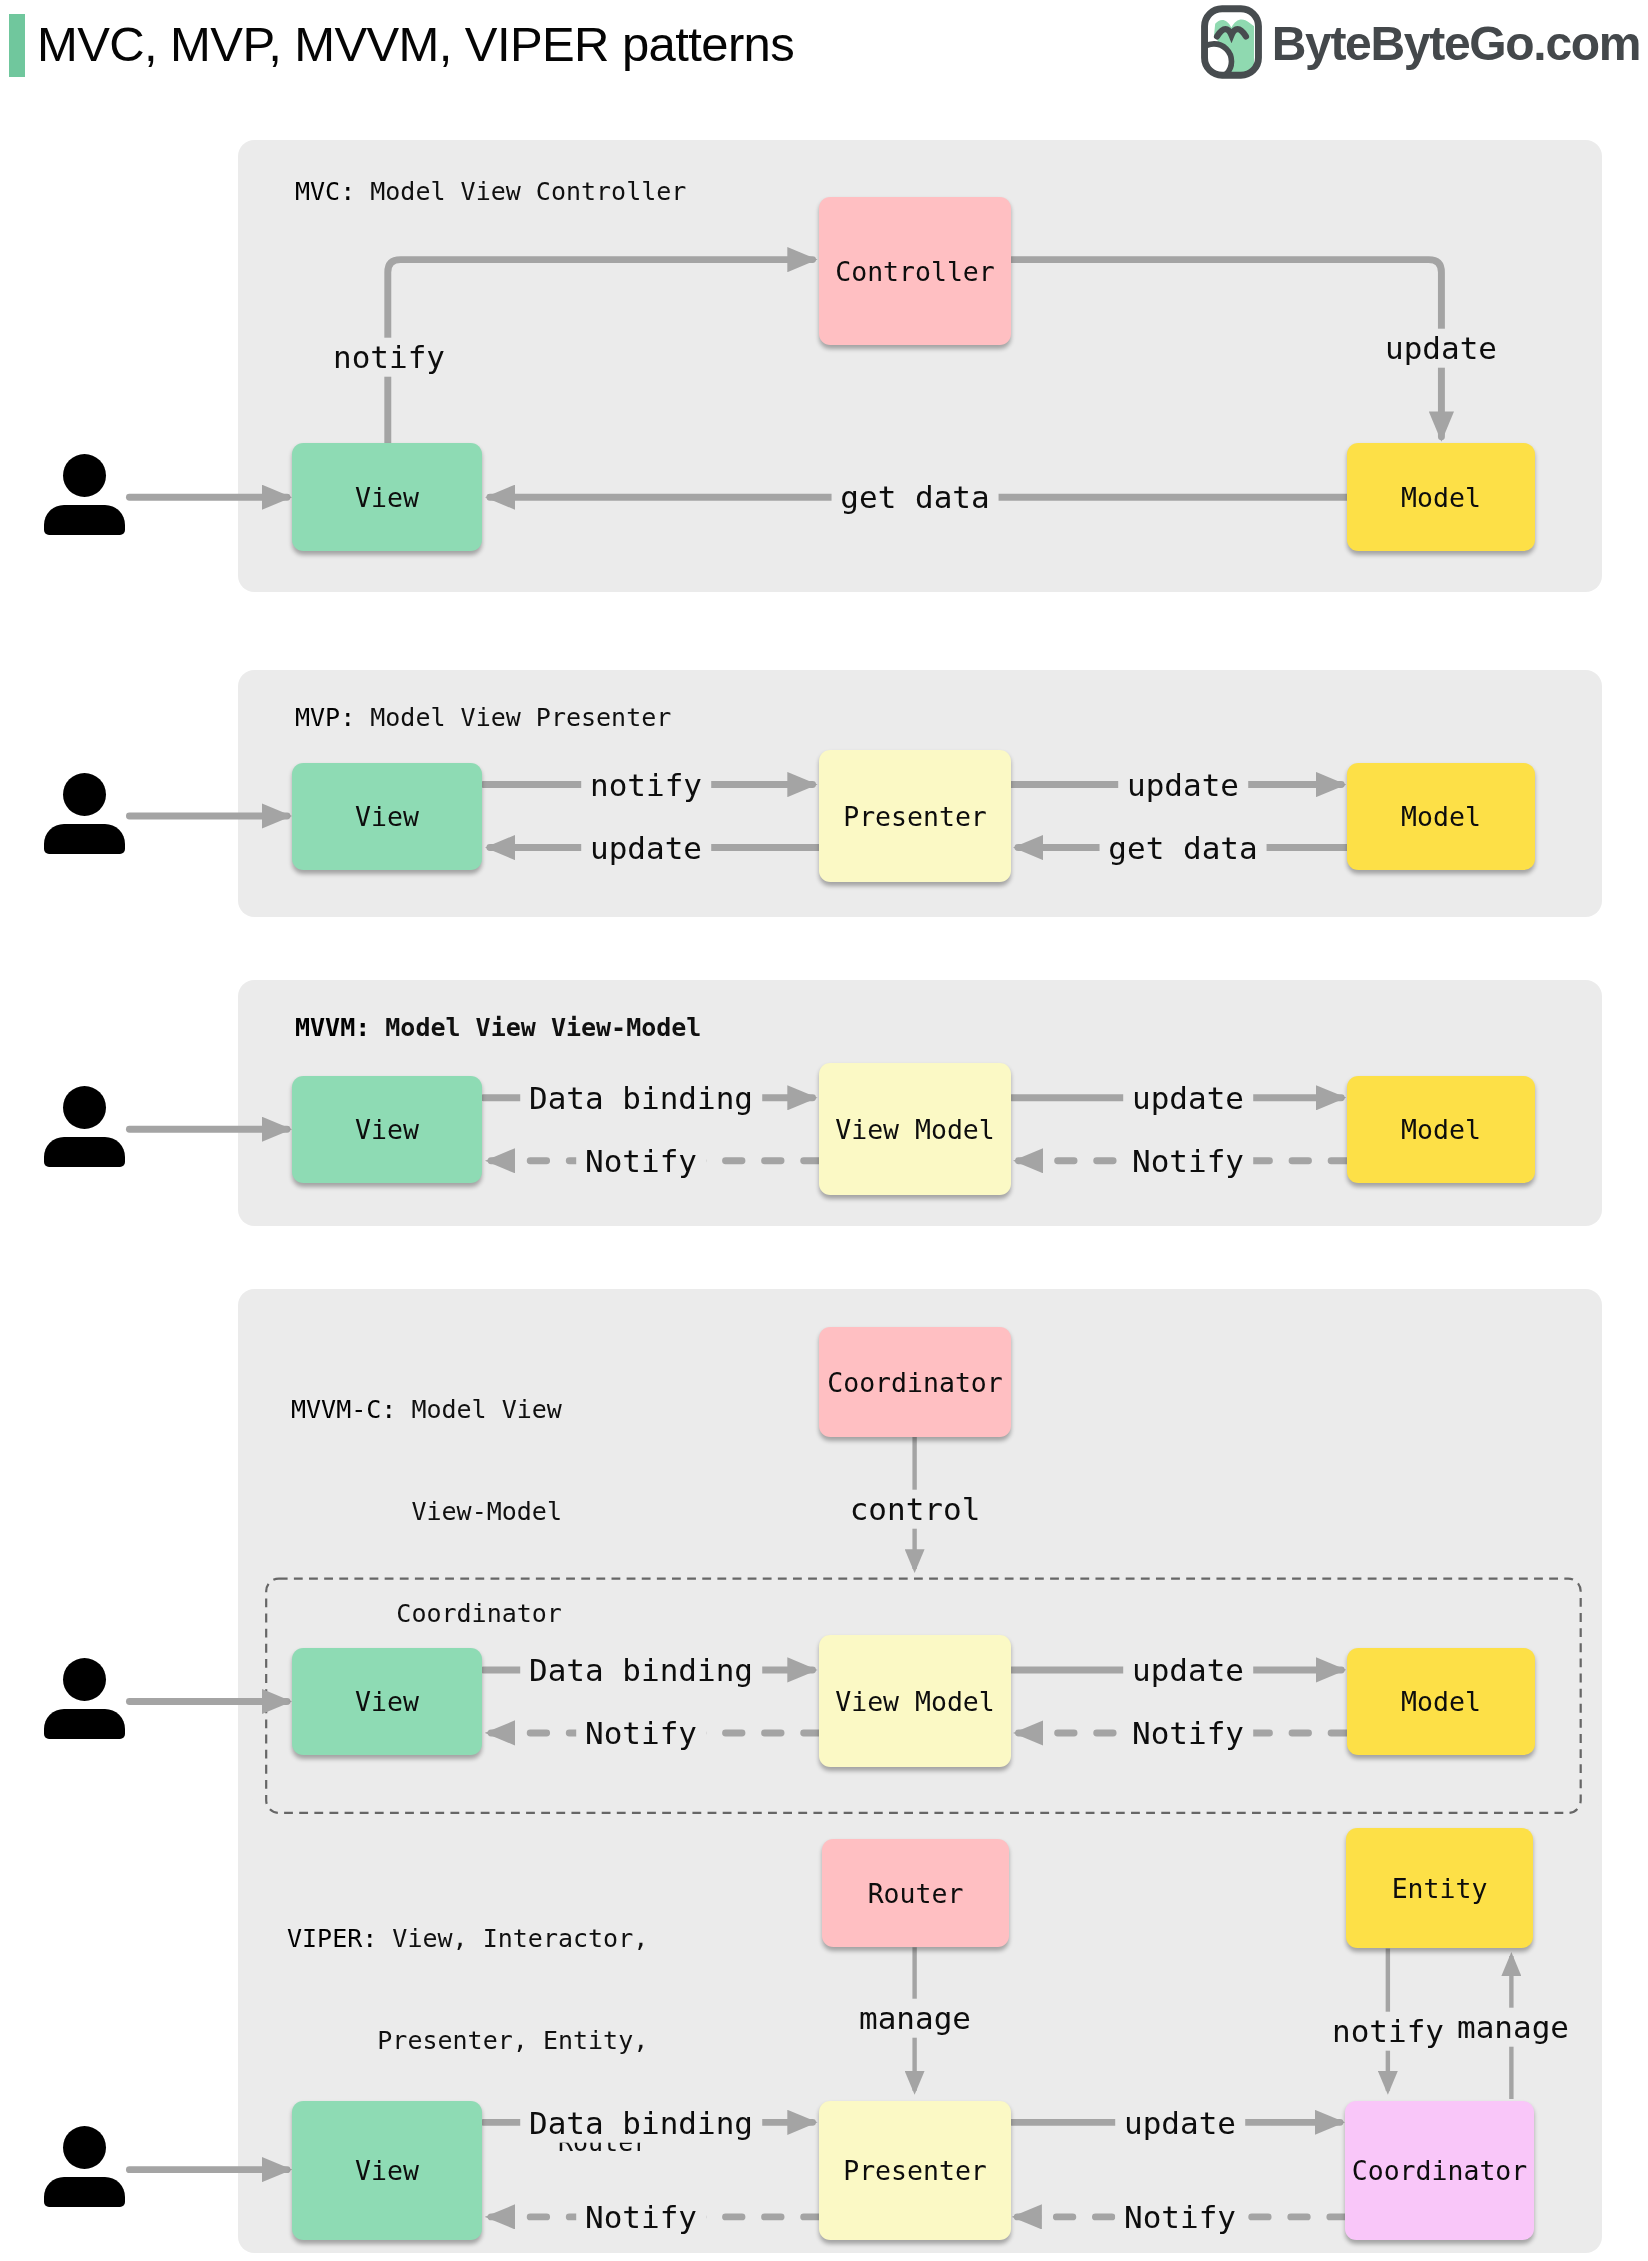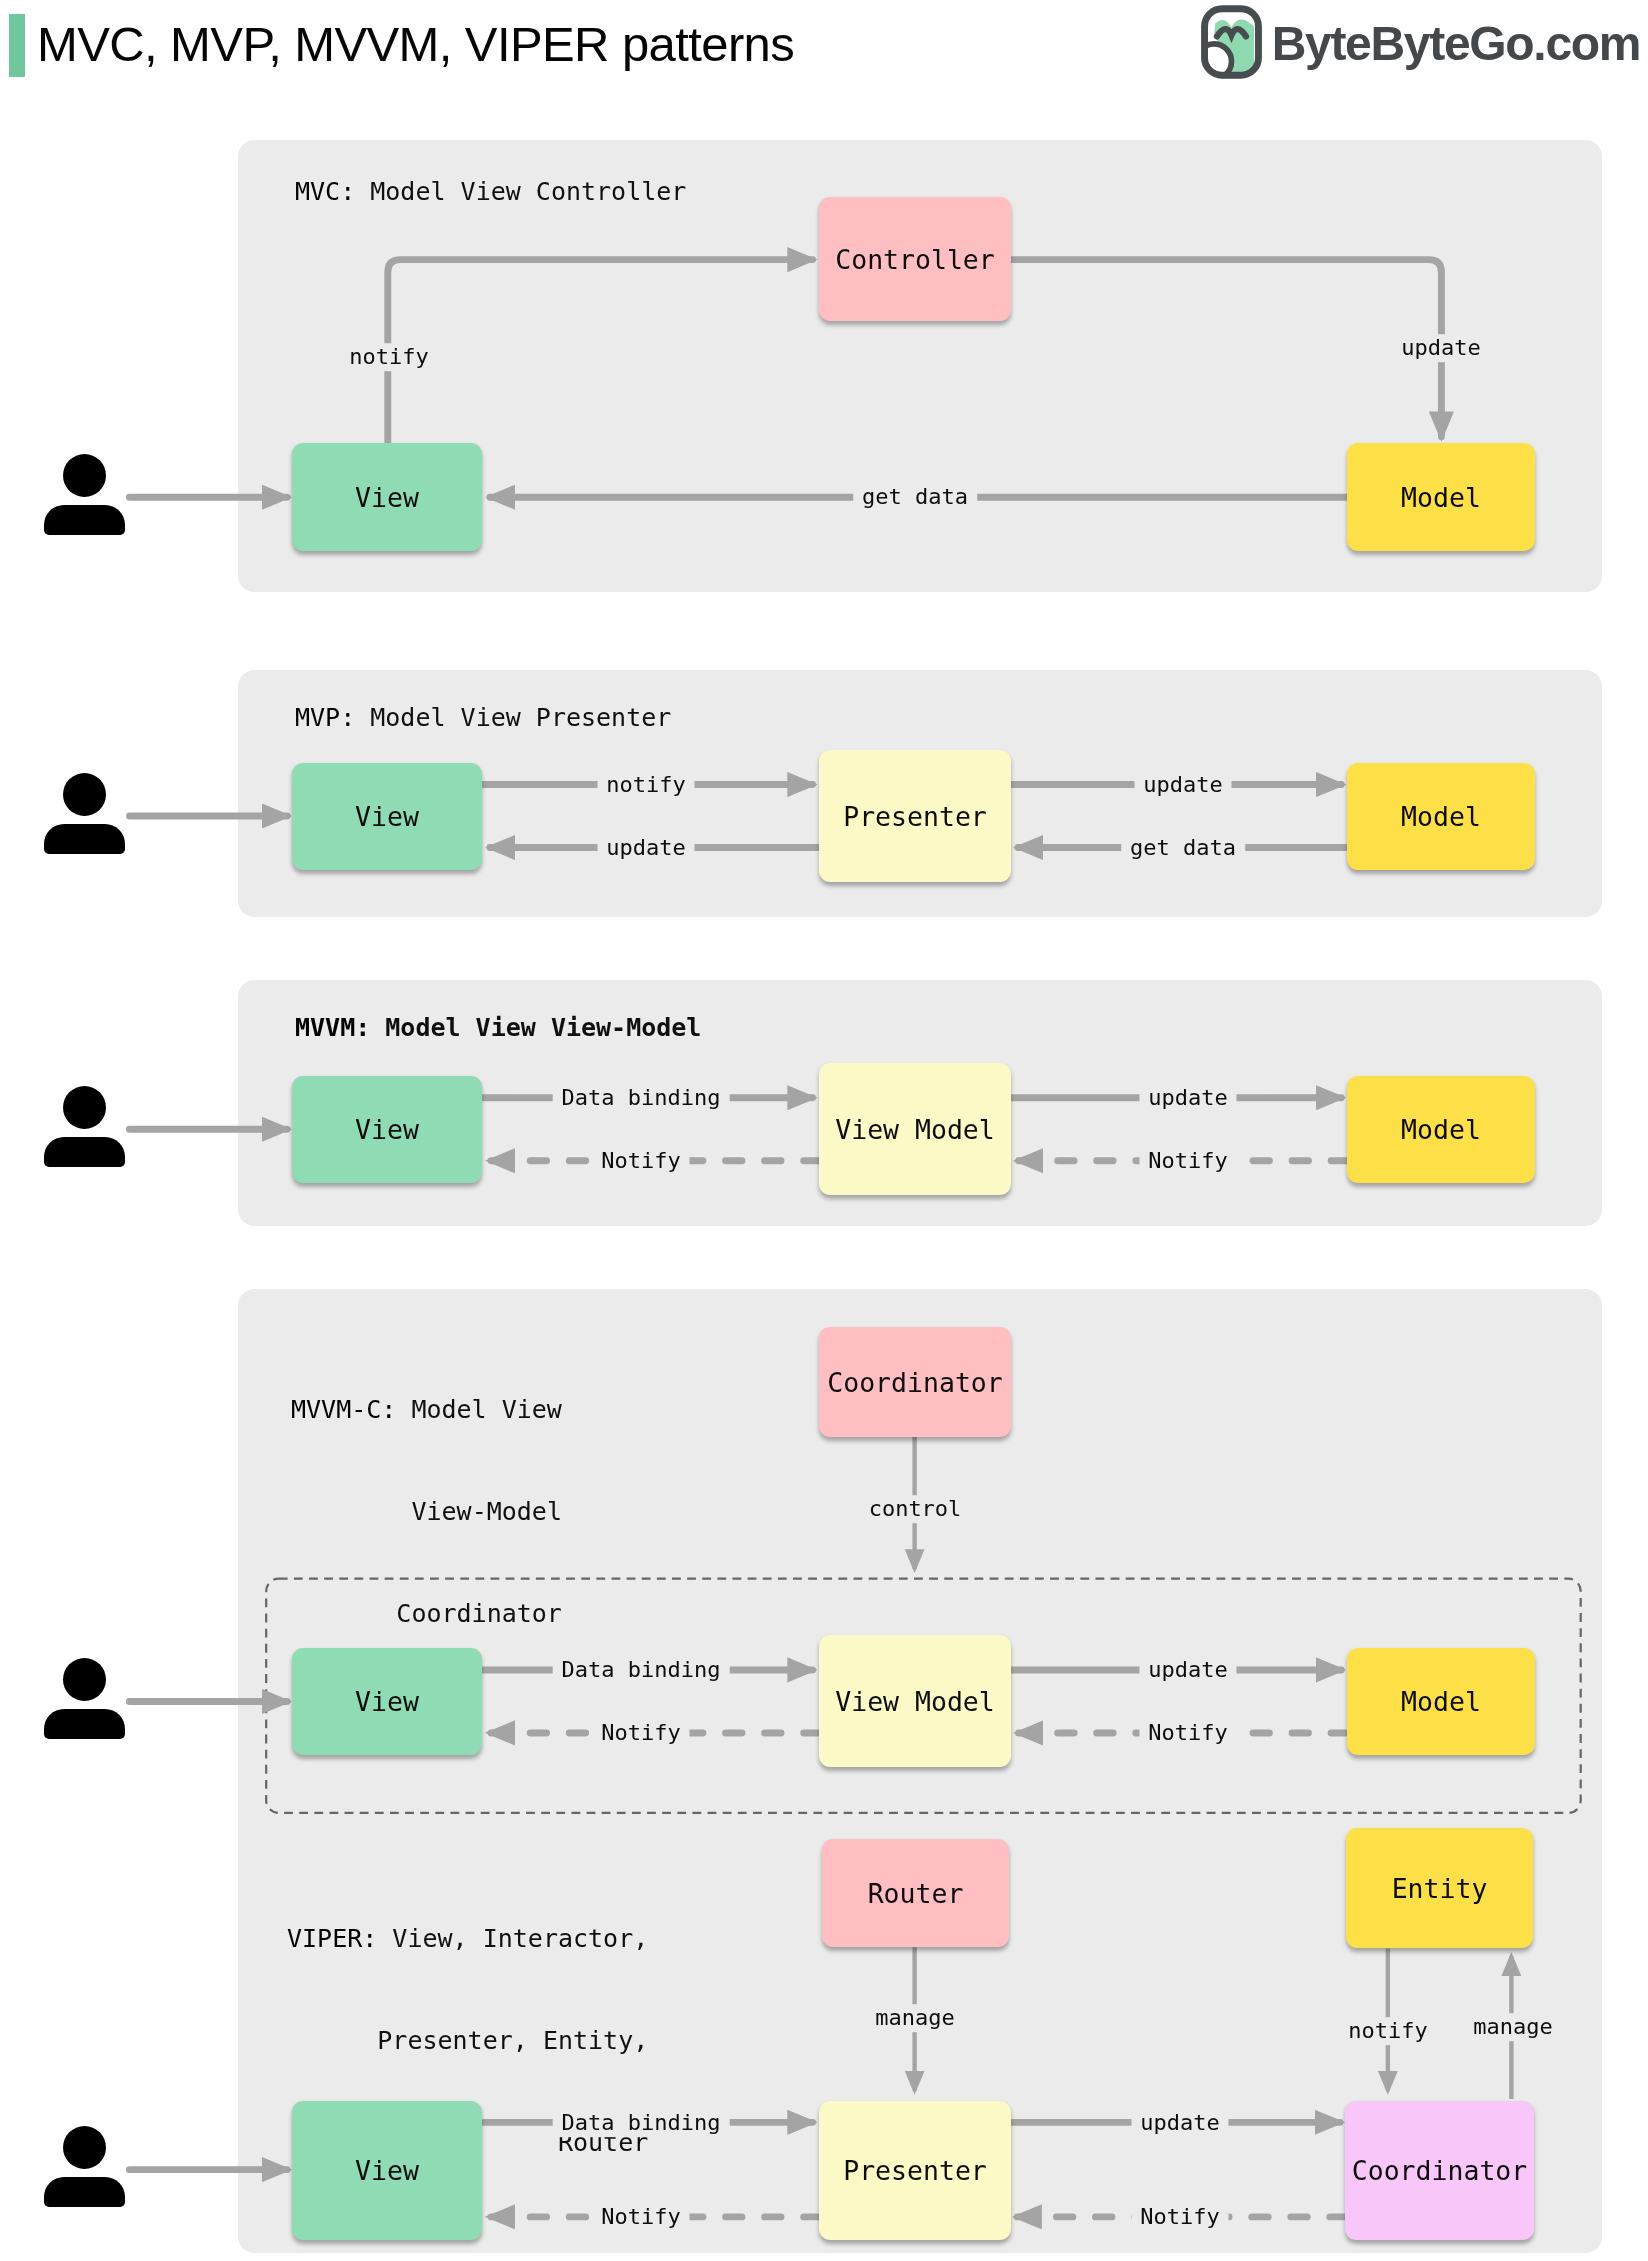--- a/index.html
+++ b/index.html
@@ -18,21 +18,21 @@
   .cap{position:absolute;font-size:25px;color:#101010;white-space:pre;line-height:34px;z-index:4;}
   .cap .abbr{color:#000000;}
   .cap.multi{text-align:right;}
   
   .node{position:absolute;display:flex;align-items:center;justify-content:center;
         font-size:26.5px;color:#0d0d0d;border-radius:11.3px;z-index:3;
         box-shadow:0 3.2px 4.4px rgba(0,0,0,0.30);white-space:pre;}
   .green{background:#8edbb4;} .pink{background:#ffbfc2;} .purple{background:#fde047;}
   .yellow{background:#fbf9c5;} .magenta{background:#f9c6f9;}
   
-  .lbl{position:absolute;transform:translate(-50%,-50%);font-size:22px;color:#0d0d0d;
+  .lbl{position:absolute;transform:translate(-50%,-50%);font-size:31px;color:#0d0d0d;
        background:#ebebeb;padding:1.3px 8.8px;white-space:pre;z-index:4;}
   
   .person{position:absolute;width:81px;z-index:3;}
   .person .head{width:43px;height:43px;border-radius:50%;background:#000;margin:0 auto;}
   .person .torso{width:81px;height:30px;background:#000;margin-top:8.2px;border-radius:20px 20px 5px 5px;}
   
   #arrows{position:absolute;left:0;top:0;z-index:2;}
   .ar{stroke:#a4a4a4;stroke-width:11;fill:none;stroke-linecap:round;}
   .arDash{stroke:#a4a4a4;stroke-width:11;fill:none;stroke-linecap:round;stroke-dasharray:26 36;}
   .arThin{stroke:#a4a4a4;stroke-width:7;fill:none;}
@@ -148,21 +148,21 @@
     </div>
   <div class="person" style="left:44px;top:1658px;">
       <div class="head"></div>
       <div class="torso"></div>
     </div>
   <div class="person" style="left:44px;top:2126px;">
       <div class="head"></div>
       <div class="torso"></div>
     </div>
 
-  <div class="node pink" style="left:819px;top:197px;width:192px;height:124px;">Controller</div>
+  <div class="node pink" style="left:819px;top:197px;width:192px;height:148px;">Controller</div>
   <div class="node green" style="left:292px;top:443px;width:190px;height:108px;">View</div>
   <div class="node purple" style="left:1347px;top:443px;width:188px;height:108px;">Model</div>
   <div class="lbl" style="left:389px;top:357px;">notify</div>
   <div class="lbl" style="left:1441px;top:348px;">update</div>
   <div class="lbl" style="left:915px;top:497px;">get data</div>
 
   <div class="node green" style="left:292px;top:763px;width:190px;height:107px;">View</div>
   <div class="node yellow" style="left:819px;top:750px;width:192px;height:132px;">Presenter</div>
   <div class="node purple" style="left:1347px;top:763px;width:188px;height:107px;">Model</div>
   <div class="lbl" style="left:646px;top:785px;">notify</div>

